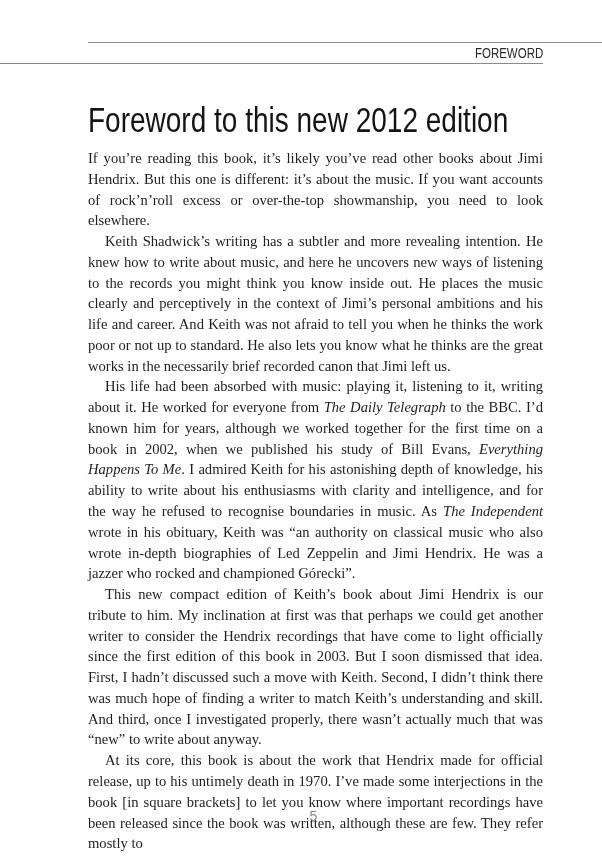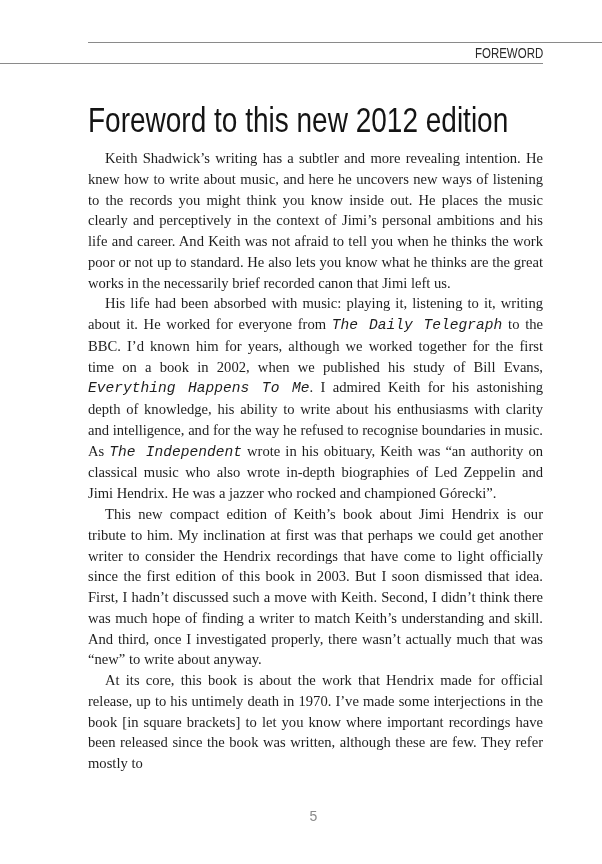--- a/index.html
+++ b/index.html
@@ -70,21 +70,20 @@
     }
     .body-text p {
       margin: 0;
       text-indent: 17px;
     }
     .body-text p.first {
       text-indent: 0;
     }
     .body-text em {
       font-style: italic;
-      font-family: Liberation Mono, monospace;
     }
     .page-number {
       position: absolute;
       left: 0;
       width: 627px;
       top: 808px;
       text-align: center;
       font-family: "Liberation Sans", sans-serif;
       font-size: 14px;
       color: #8a8a8a;
@@ -93,20 +92,23 @@
 </head>
 <body>
 
 <div class="rule-top"></div>
 <div class="running-head">FOREWORD</div>
 <div class="rule-bottom"></div>
 
 <h1 class="page-title">Foreword to this new 2012 edition</h1>
 
 <div class="body-text">
+  <p class="first">
+    <span>If you’re reading this book, it’s likely you’ve read other books about Jimi Hendrix. But this one is different: it’s about the music. If you want accounts of rock’n’roll excess or over-the-top showmanship, you need to look elsewhere.</span>
+  </p>
   <p>
     <span>Keith Shadwick’s writing has a subtler and more revealing intention. He knew how to write about music, and here he uncovers new ways of listening to the records you might think you know inside out. He places the music clearly and perceptively in the context of Jimi’s personal ambitions and his life and career. And Keith was not afraid to tell you when he thinks the work poor or not up to standard. He also lets you know what he thinks are the great works in the necessarily brief recorded canon that Jimi left us.</span>
   </p>
   <p><span>His life had been absorbed with music: playing it, listening to it, writing about it. He worked for everyone from </span><em>The Daily Telegraph</em><span> to the BBC. I’d known him for years, although we worked together for the first time on a book in 2002, when we published his study of Bill Evans, </span><em>Everything Happens To Me</em><span>. I admired Keith for his astonishing depth of knowledge, his ability to write about his enthusiasms with clarity and intelligence, and for the way he refused to recognise boundaries in music. As </span><em>The Independent</em><span> wrote in his obituary, Keith was “an authority on classical music who also wrote in-depth biographies of Led Zeppelin and Jimi Hendrix. He was a jazzer who rocked and championed Górecki”.</span></p>
   <p>
     <span>This new compact edition of Keith’s book about Jimi Hendrix is our tribute to him. My inclination at first was that perhaps we could get another writer to consider the Hendrix recordings that have come to light officially since the first edition of this book in 2003. But I soon dismissed that idea. First, I hadn’t discussed such a move with Keith. Second, I didn’t think there was much hope of finding a writer to match Keith’s understanding and skill. And third, once I investigated properly, there wasn’t actually much that was “new” to write about anyway.</span>
   </p>
   <p><span>At its core, this book is about the work that Hendrix made for official release, up to his untimely death in 1970. I’ve made some interjections in the book [in square brackets] to let you know where important recordings have been released since the book was written, although these are few. They refer mostly to </span></p>
 </div>
 

